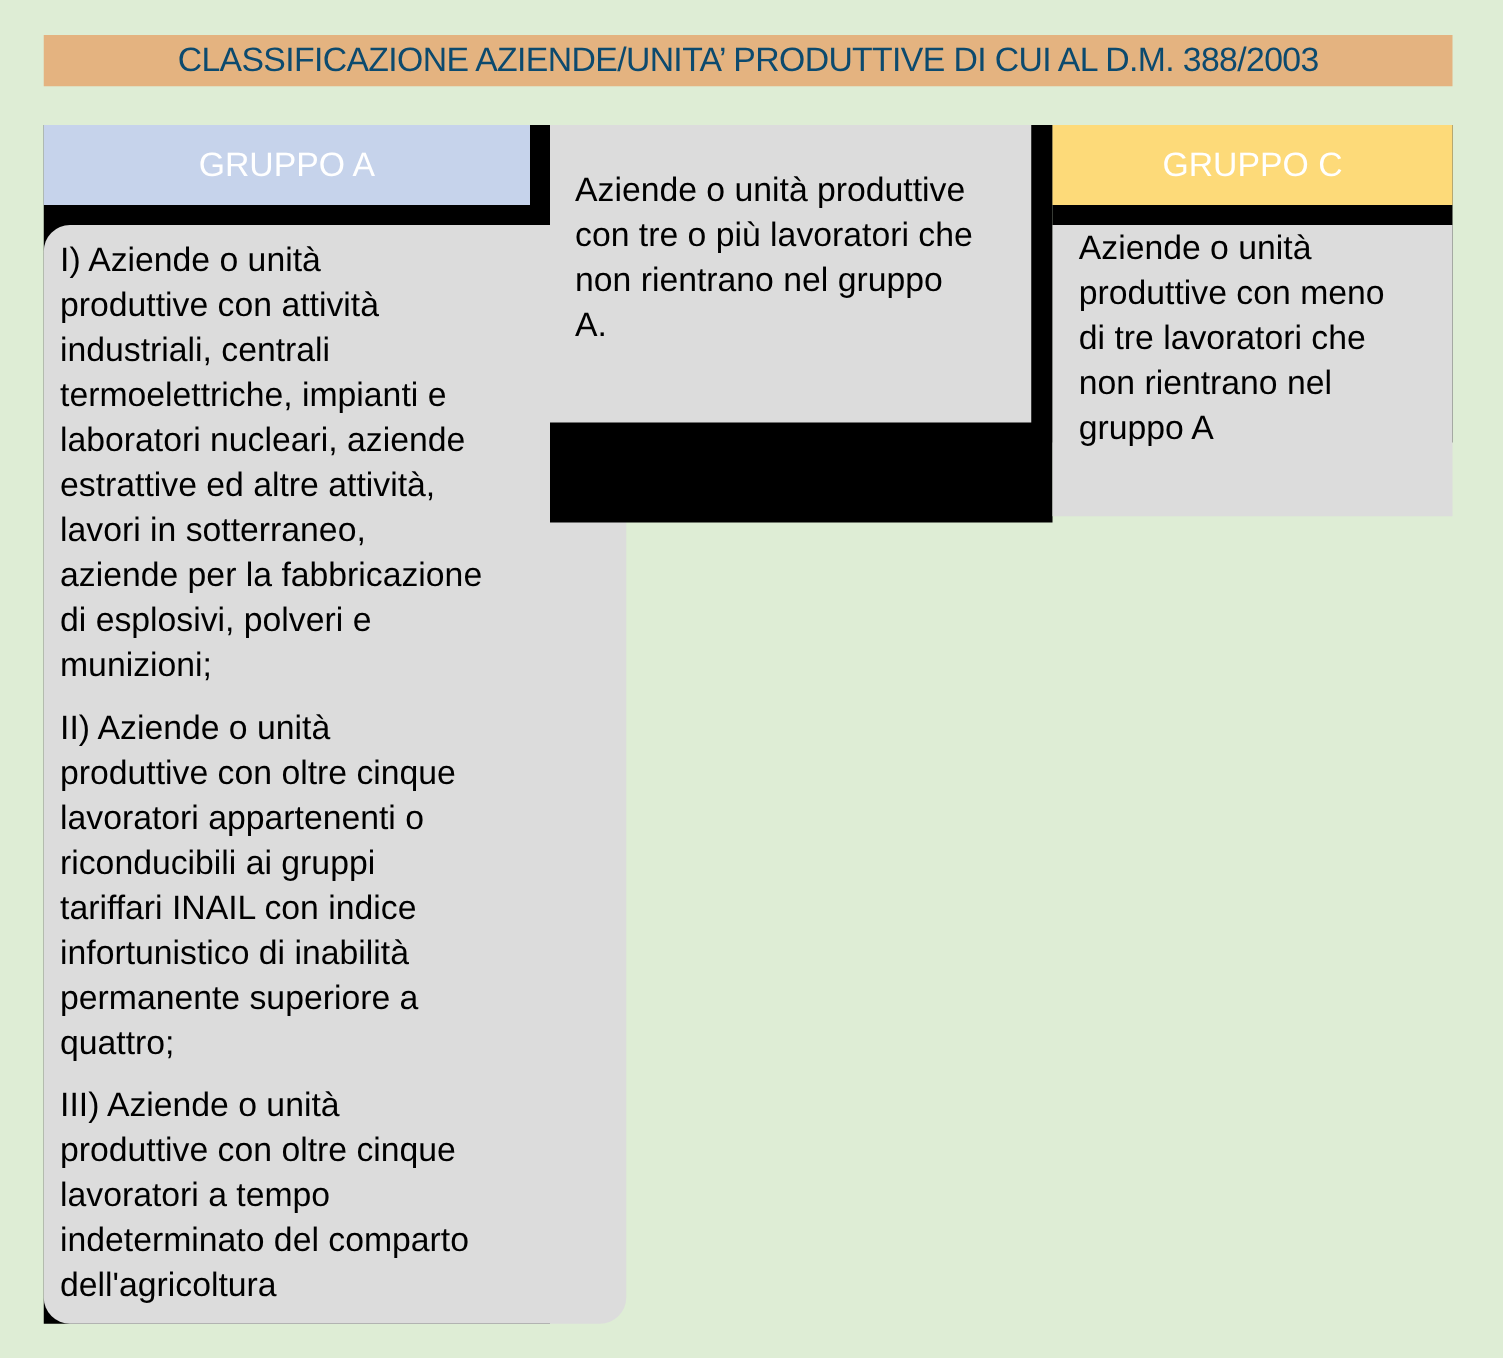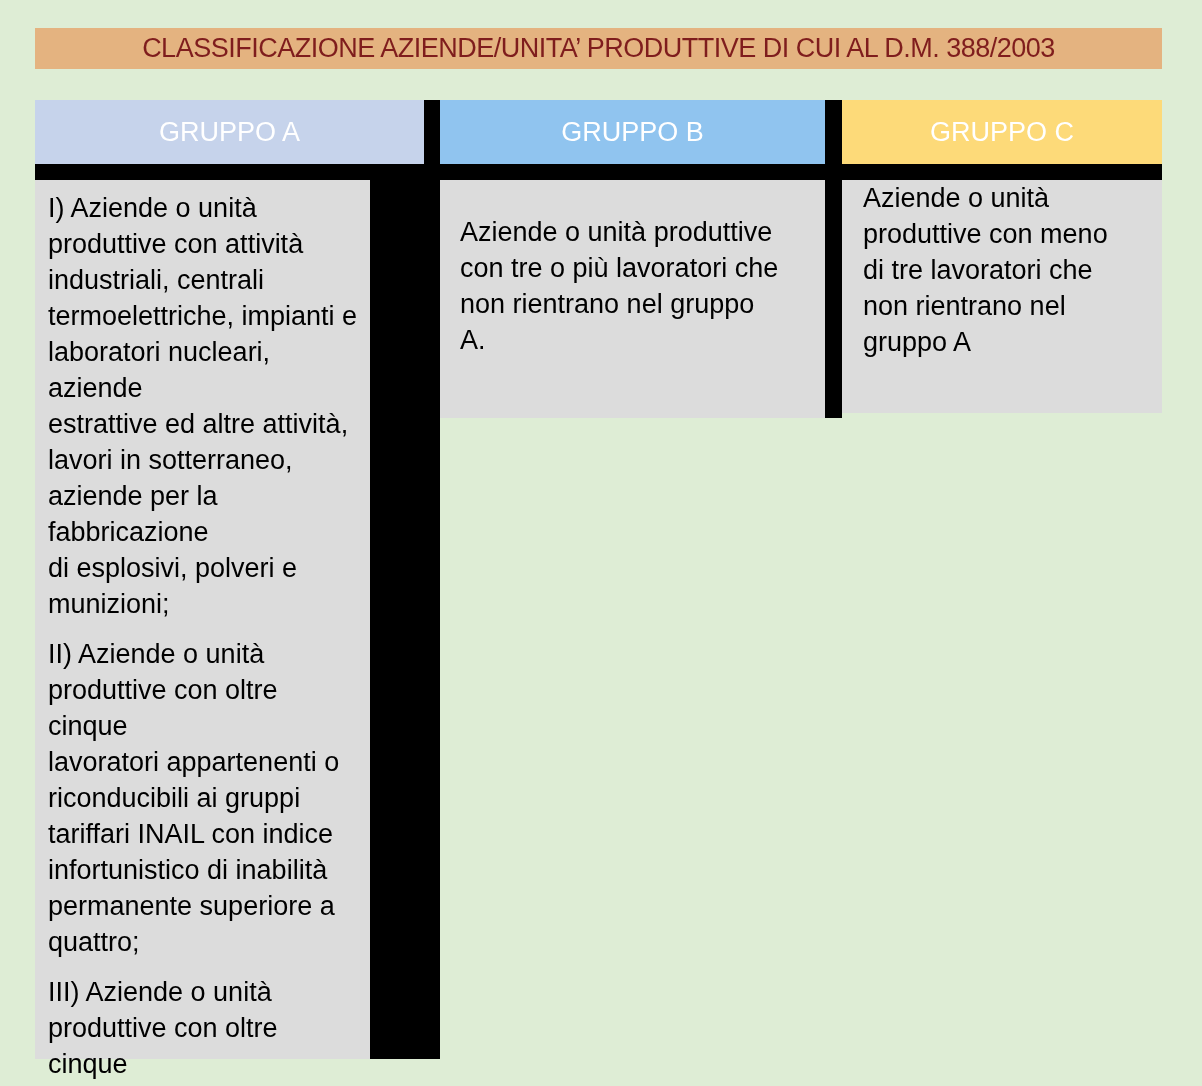--- a/index.html
+++ b/index.html
@@ -20,21 +20,21 @@
     left: 35px;
     top: 28px;
     width: 1127px;
     height: 41px;
     background: #E4B380;
     display: flex;
     align-items: center;
     justify-content: center;
   }
   .title-bar span {
-    color: #7f1d1d;
+    color: #0c4a6e;
     font-size: 27px;
     letter-spacing: -0.5px;
     white-space: nowrap;
   }
   .col {
     position: absolute;
     top: 100px;
     background: #000000;
   }
   .col-a { left: 35px;  width: 405px; height: 959px; }
@@ -62,21 +62,21 @@
     font-size: 27px;
     line-height: 36px;
     color: #000;
   }
   .cell p {
     margin: 0 0 14px 0;
     white-space: pre-line;
   }
   .cell p:last-child { margin-bottom: 0; }
 
-  .cell-a { width: 335px; height: 879px; padding: 10px 12px 0 13px; }
+  .cell-a { width: 466px; height: 879px; padding: 10px 12px 0 13px; border-radius: 21px; }
   .cell-b { width: 385px; height: 238px; padding: 34px 12px 0 20px; }
   .cell-c { width: 320px; height: 233px; padding: 0 12px 0 21px; }
 </style>
 </head>
 <body>
 
 <div class="title-bar">
   <span>CLASSIFICAZIONE AZIENDE/UNITA’ PRODUTTIVE DI CUI AL D.M. 388/2003</span>
 </div>
 
@@ -105,23 +105,20 @@
 quattro;</p>
     <p>III) Aziende o unità
 produttive con oltre cinque
 lavoratori a tempo
 indeterminato del comparto
 dell'agricoltura</p>
   </div>
 </div>
 
 <div class="col col-b">
-  <div class="hdr hdr-b">
-    <span>GRUPPO B</span>
-  </div>
   <div class="cell cell-b">
     <p>Aziende o unità produttive
 con tre o più lavoratori che
 non rientrano nel gruppo
 A.</p>
   </div>
 </div>
 
 <div class="col col-c">
   <div class="hdr hdr-c">

